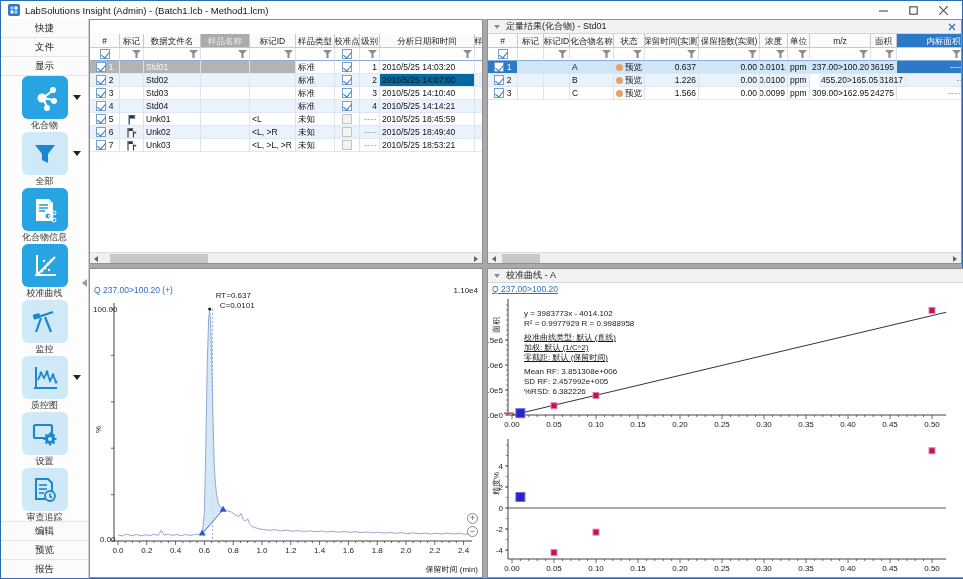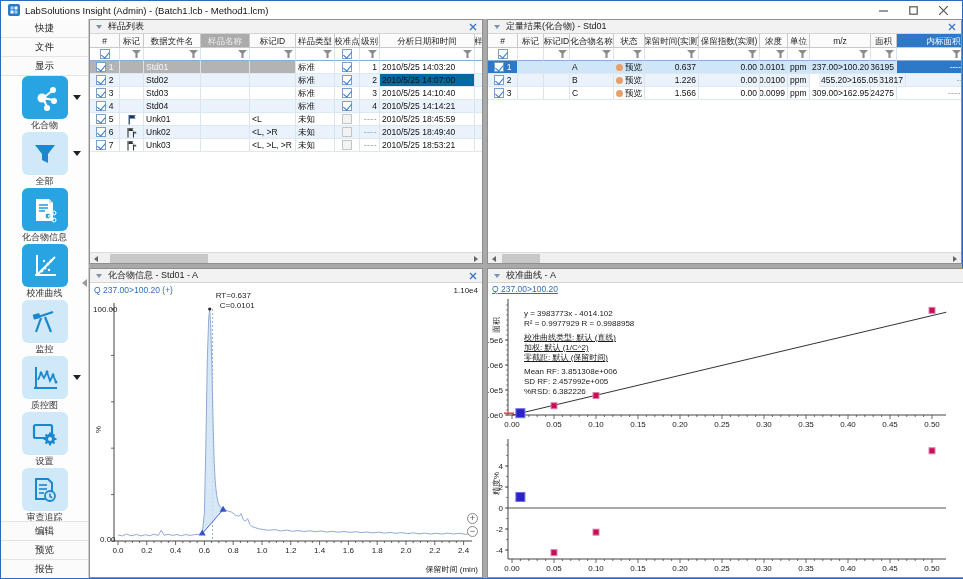--- a/index.html
+++ b/index.html
@@ -263,27 +263,20 @@
       <div id="sb-bottom">
           <div class="sbmenu">编辑</div>
           <div class="sbmenu">预览</div>
           <div class="sbmenu">报告</div>
         </div>
     </div>
 
     <div class="content">
 
       <div class="panel" id="panel-sample" style="left:0; top:0; width:394px; height:245px;">
-        <div class="phead">
-          <span class="ptri"></span>
-          <span class="ptitle">样品列表</span>
-          <svg class="pclose" viewBox="0 0 10 10">
-              <path d="M2 2L8 8M8 2L2 8" stroke="#3b78c4" stroke-width="1.4"></path>
-            </svg>
-        </div>
         <div class="pbody">
           <div class="tbl" id="sample-table">
               <div class="trow hrow">
                 <div class="cell ac" style="width: 30px;">#</div>
                 <div class="cell ac" style="width: 24px;">标记</div>
                 <div class="cell ac" style="width: 57px;">数据文件名</div>
                 <div class="cell ac hgray" style="width: 49px;">样品名称</div>
                 <div class="cell ac" style="width: 46px;">标记ID</div>
                 <div class="cell ac" style="width: 39px;">样品类型</div>
                 <div class="cell ac" style="width: 25px;">校准点</div>
@@ -594,27 +587,20 @@
             <span class="harrow r"></span>
             <span class="hthumb" style="left:14px; width:38px;"></span>
           </div>
         </div>
       </div>
 
       <div class="splitter" style="left:0; top:245px; width:873px; height:4px;"></div>
       <div class="splitter" style="left:394px; top:0; width:4px; height:559px;"></div>
 
       <div class="panel" id="panel-chrom" style="left:0; top:249px; width:394px; height:310px;">
-        <div class="phead">
-          <span class="ptri"></span>
-          <span class="ptitle">化合物信息 - Std01 - A</span>
-          <svg class="pclose" viewBox="0 0 10 10">
-              <path d="M2 2L8 8M8 2L2 8" stroke="#3b78c4" stroke-width="1.4"></path>
-            </svg>
-        </div>
         <div class="pbody" id="chrom-body">
           <svg id="chrom-svg" width="392" height="294">
               <line x1="24" y1="258" x2="382" y2="258" stroke="#444" stroke-width="1"></line>
               <line x1="24" y1="258" x2="24" y2="20" stroke="#444" stroke-width="1"></line>
               <line x1="28" y1="258" x2="28" y2="262" stroke="#444" stroke-width="0.8"></line>
               <line x1="35.2" y1="258" x2="35.2" y2="260" stroke="#444" stroke-width="0.8"></line>
               <line x1="42.4" y1="258" x2="42.4" y2="260" stroke="#444" stroke-width="0.8"></line>
               <line x1="49.6" y1="258" x2="49.6" y2="260" stroke="#444" stroke-width="0.8"></line>
               <line x1="56.8" y1="258" x2="56.8" y2="262" stroke="#444" stroke-width="0.8"></line>
               <line x1="64" y1="258" x2="64" y2="260" stroke="#444" stroke-width="0.8"></line>

